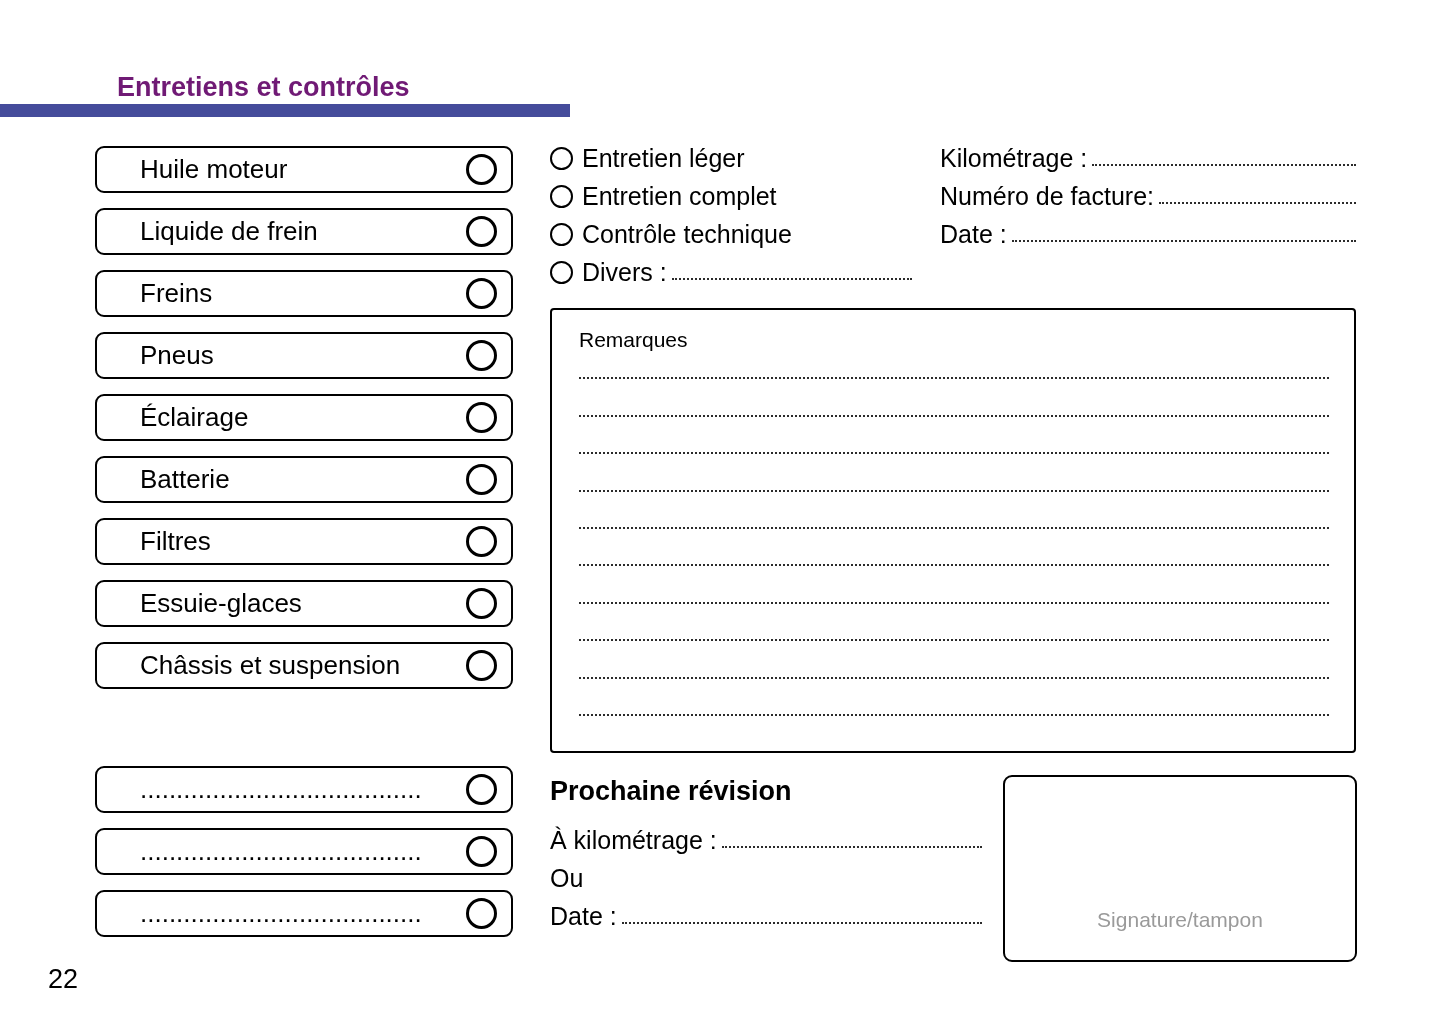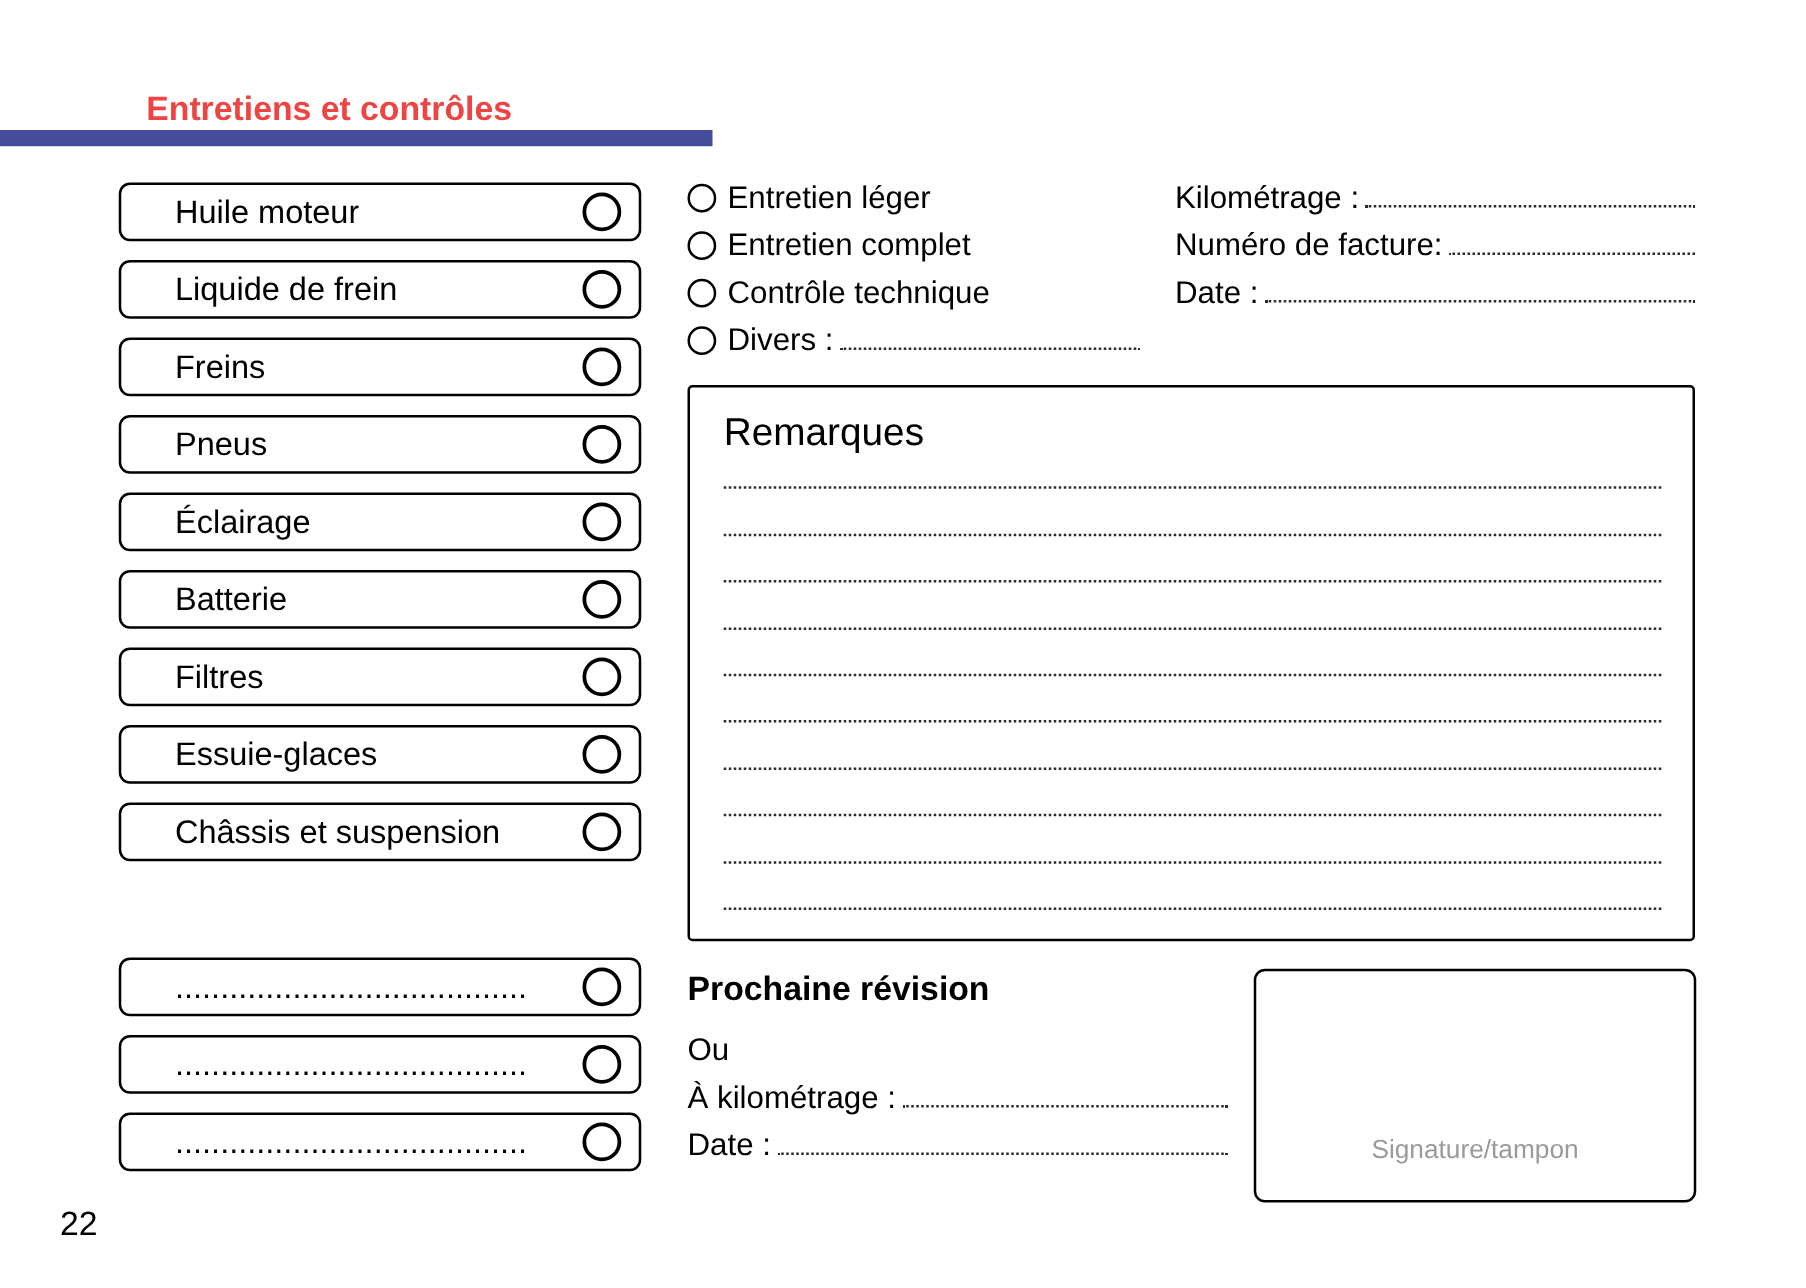--- a/index.html
+++ b/index.html
@@ -16,21 +16,21 @@
     overflow: hidden;
   }
 
   
   .title {
     position: absolute;
     left: 117px;
     top: 72px;
     font-size: 27px;
     font-weight: bold;
-    color: #ef4444;
+    color: #701a75;
   }
   .title-bar {
     position: absolute;
     left: 0;
     top: 104px;
     width: 570px;
     height: 13px;
     background: #454c9b;
   }
 
@@ -123,21 +123,21 @@
     left: 550px;
     top: 308px;
     width: 806px;
     height: 445px;
     border: 2.6px solid #000;
     border-radius: 4px;
     background: #fff;
   }
   .remarks-title {
     padding: 18px 0 0 27px;
-    font-size: 31px;
+    font-size: 21px;
   }
   .remarks-lines {
     margin: -10px 25px 0 27px;
   }
   .dotted-line {
     height: 37.4px;
     border-bottom: 2.6px dotted #2b2b2b;
   }
 
   
@@ -295,25 +295,25 @@
         <div class="dotted-line"></div>
         <div class="dotted-line"></div>
         <div class="dotted-line"></div>
         <div class="dotted-line"></div>
       </div>
   </div>
 
   <div class="next-service">
     <div class="ns-title">Prochaine révision</div>
     <div class="ns-row">
+      <span class="ns-label">À kilométrage :</span>
+      <span class="leader"></span>
+    </div>
+    <div class="ns-row">
       <span class="ns-label">Ou</span>
-    </div>
-    <div class="ns-row">
-      <span class="ns-label">À kilométrage :</span>
-      <span class="leader"></span>
     </div>
     <div class="ns-row">
       <span class="ns-label">Date :</span>
       <span class="leader"></span>
     </div>
   </div>
 
   <div class="signature-box">
     <div class="signature-label">Signature/tampon</div>
   </div>

